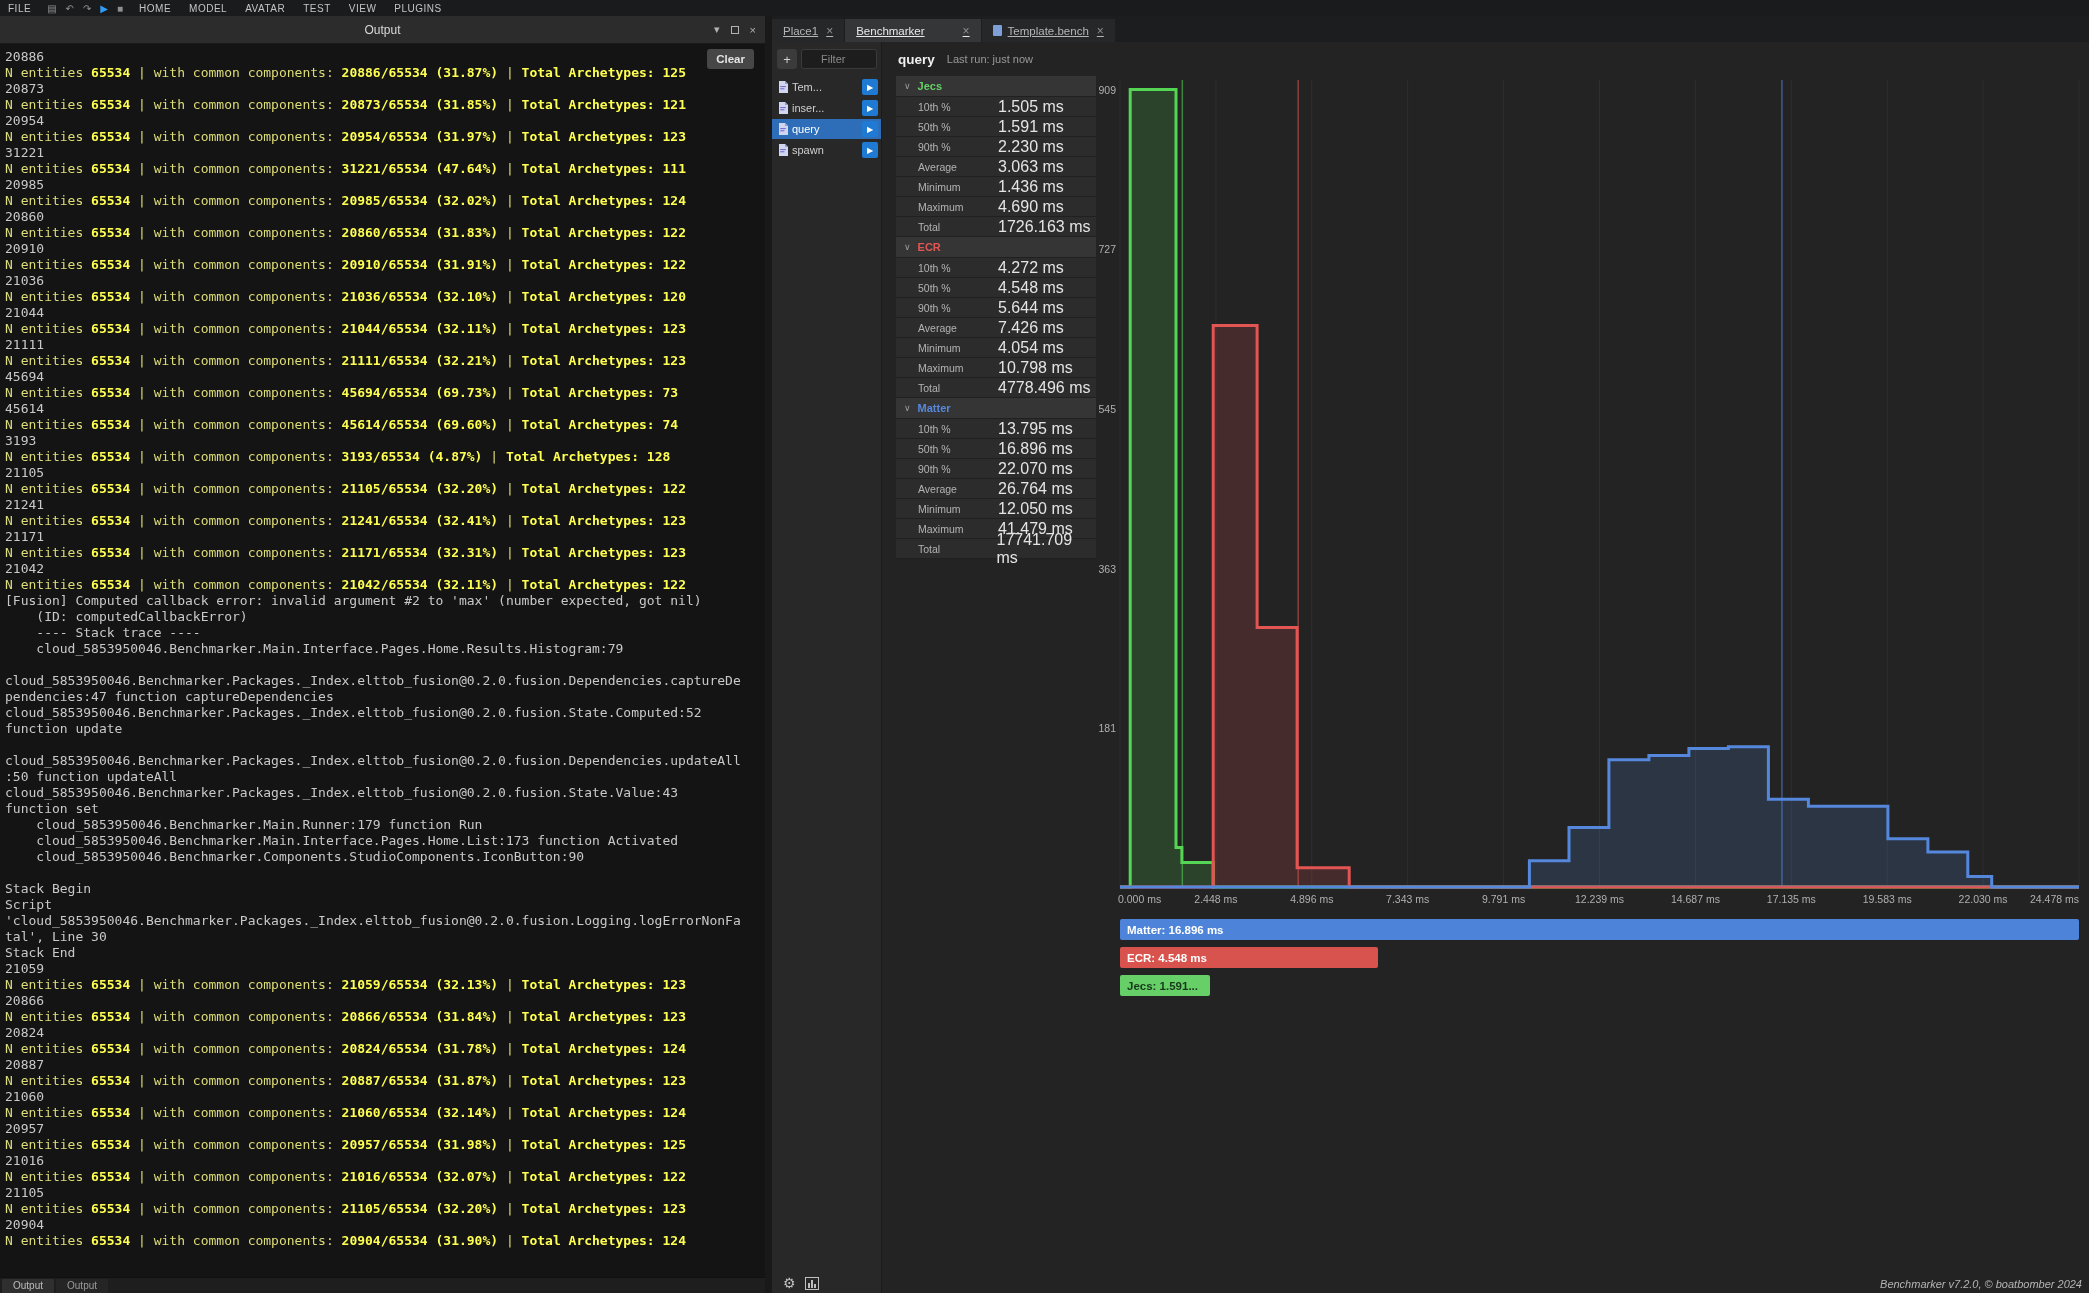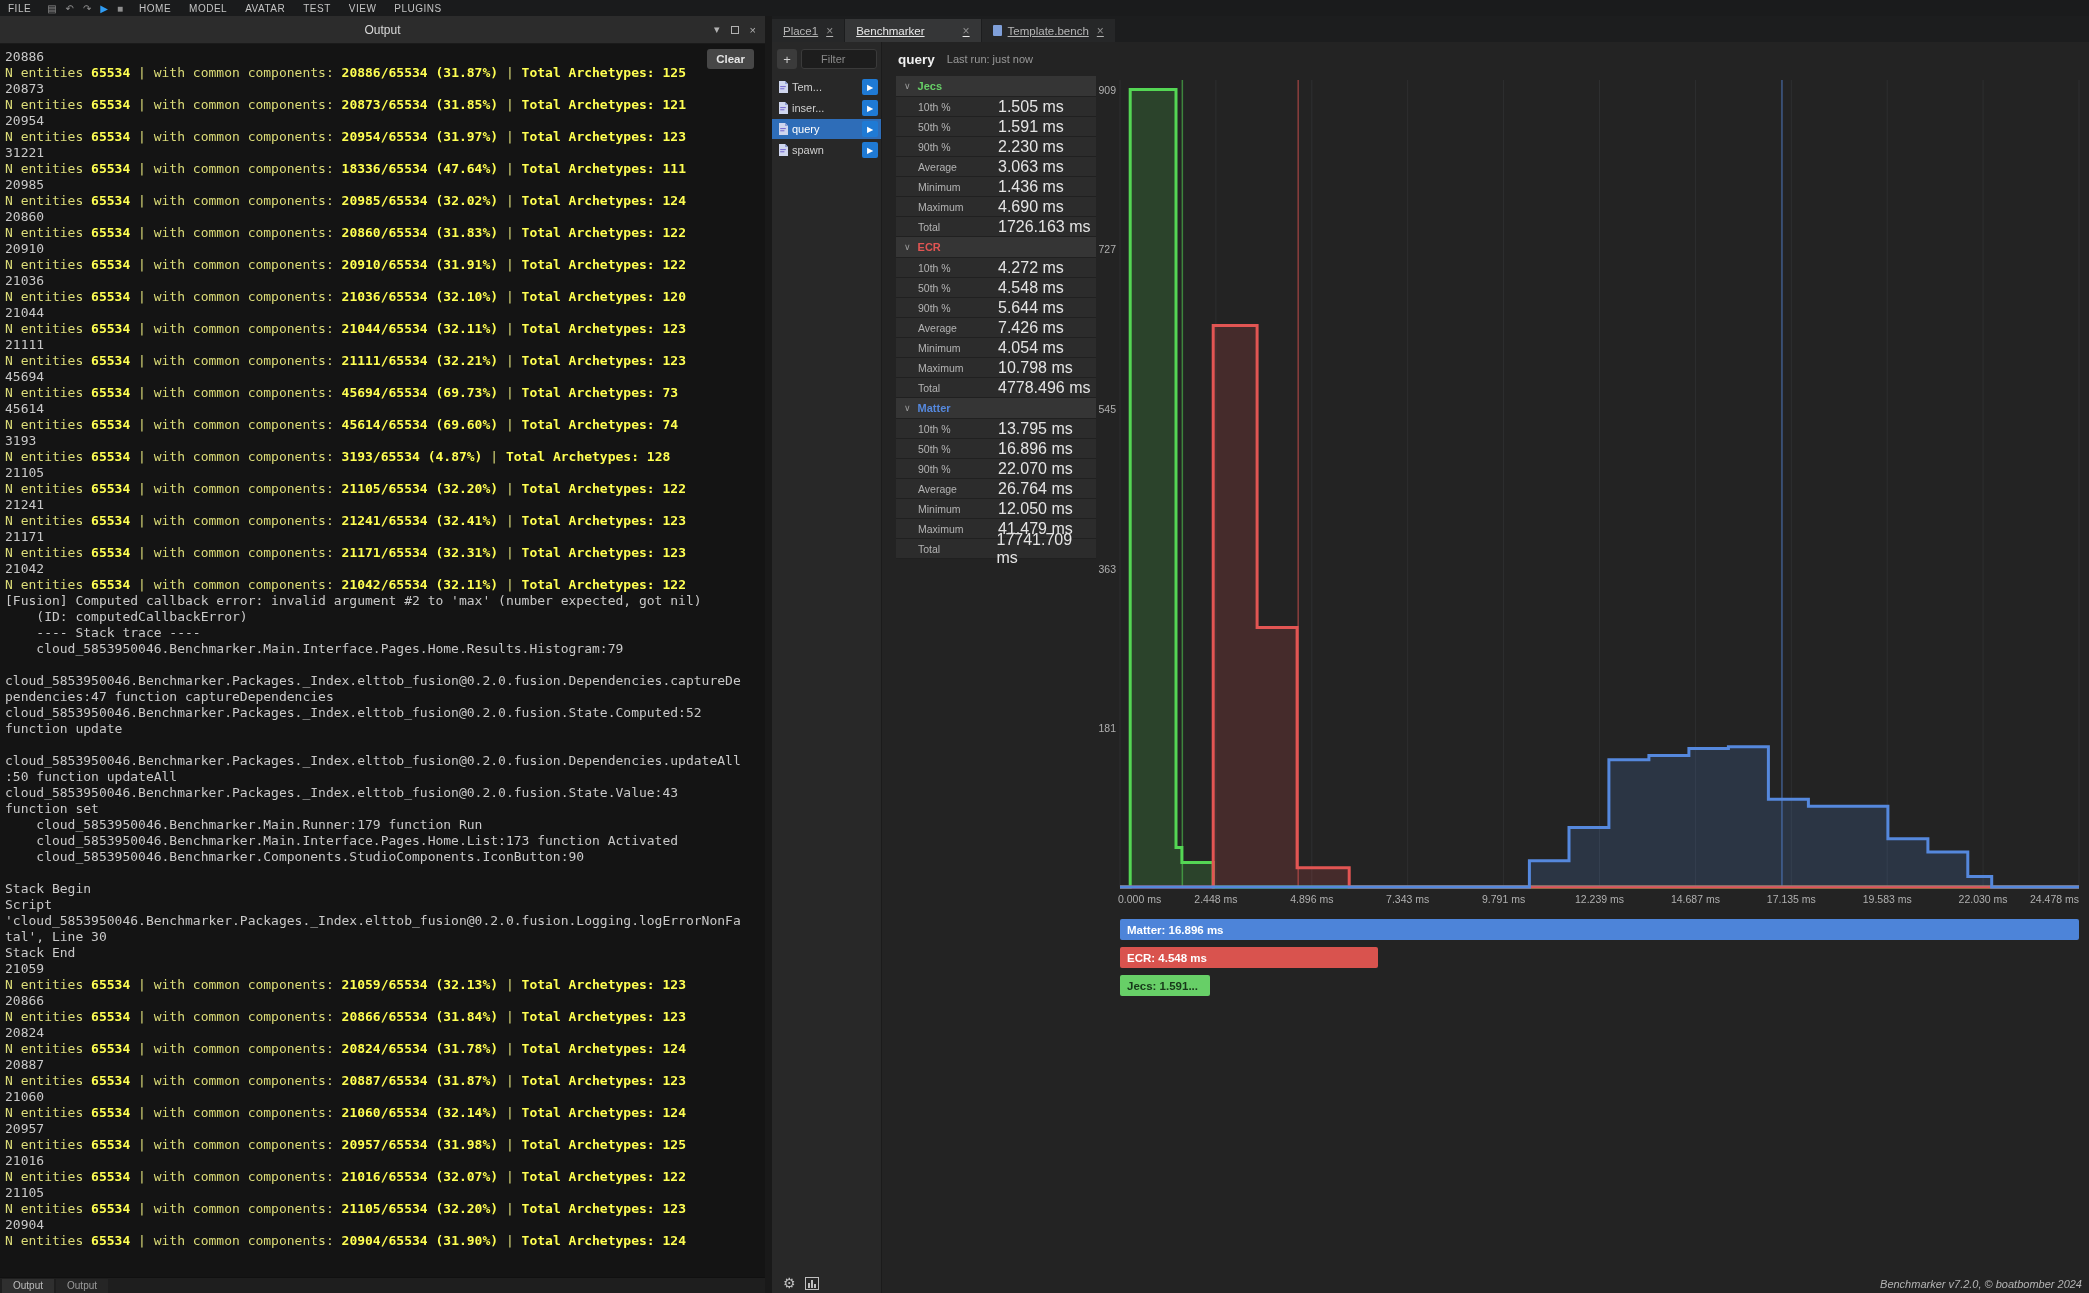--- a/index.html
+++ b/index.html
@@ -120,21 +120,21 @@
       <div class="output-body">
         <div class="clear-btn">Clear</div>
         <div>
             <div class="log-line">20886</div>
             <div class="log-line entity"><span>N entities </span><b>65534</b><span> | with common components: </span><b>20886/65534 (31.87%)</b><span> | </span><b>Total Archetypes: 125</b></div>
             <div class="log-line">20873</div>
             <div class="log-line entity"><span>N entities </span><b>65534</b><span> | with common components: </span><b>20873/65534 (31.85%)</b><span> | </span><b>Total Archetypes: 121</b></div>
             <div class="log-line">20954</div>
             <div class="log-line entity"><span>N entities </span><b>65534</b><span> | with common components: </span><b>20954/65534 (31.97%)</b><span> | </span><b>Total Archetypes: 123</b></div>
             <div class="log-line">31221</div>
-            <div class="log-line entity"><span>N entities </span><b>65534</b><span> | with common components: </span><b>18336/65534 (47.64%)</b><span> | </span><b>Total Archetypes: 111</b></div>
+            <div class="log-line entity"><span>N entities </span><b>65534</b><span> | with common components: </span><b>31221/65534 (47.64%)</b><span> | </span><b>Total Archetypes: 111</b></div>
             <div class="log-line">20985</div>
             <div class="log-line entity"><span>N entities </span><b>65534</b><span> | with common components: </span><b>20985/65534 (32.02%)</b><span> | </span><b>Total Archetypes: 124</b></div>
             <div class="log-line">20860</div>
             <div class="log-line entity"><span>N entities </span><b>65534</b><span> | with common components: </span><b>20860/65534 (31.83%)</b><span> | </span><b>Total Archetypes: 122</b></div>
             <div class="log-line">20910</div>
             <div class="log-line entity"><span>N entities </span><b>65534</b><span> | with common components: </span><b>20910/65534 (31.91%)</b><span> | </span><b>Total Archetypes: 122</b></div>
             <div class="log-line">21036</div>
             <div class="log-line entity"><span>N entities </span><b>65534</b><span> | with common components: </span><b>21036/65534 (32.10%)</b><span> | </span><b>Total Archetypes: 120</b></div>
             <div class="log-line">21044</div>
             <div class="log-line entity"><span>N entities </span><b>65534</b><span> | with common components: </span><b>21044/65534 (32.11%)</b><span> | </span><b>Total Archetypes: 123</b></div>

